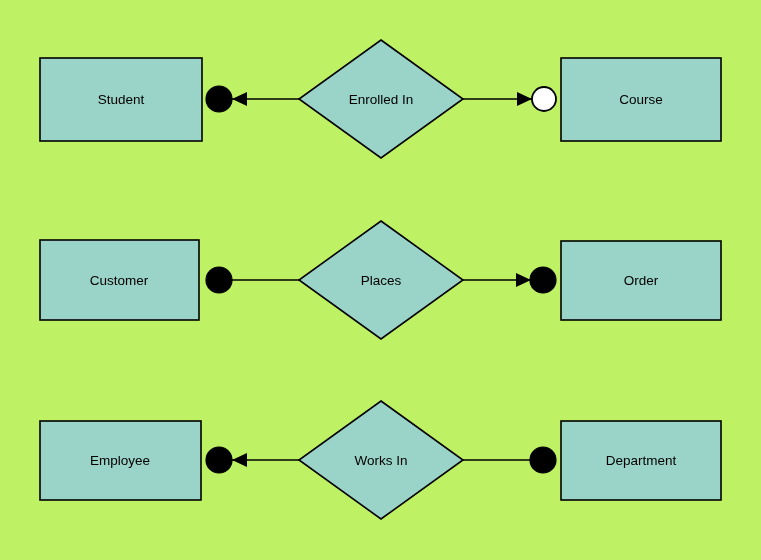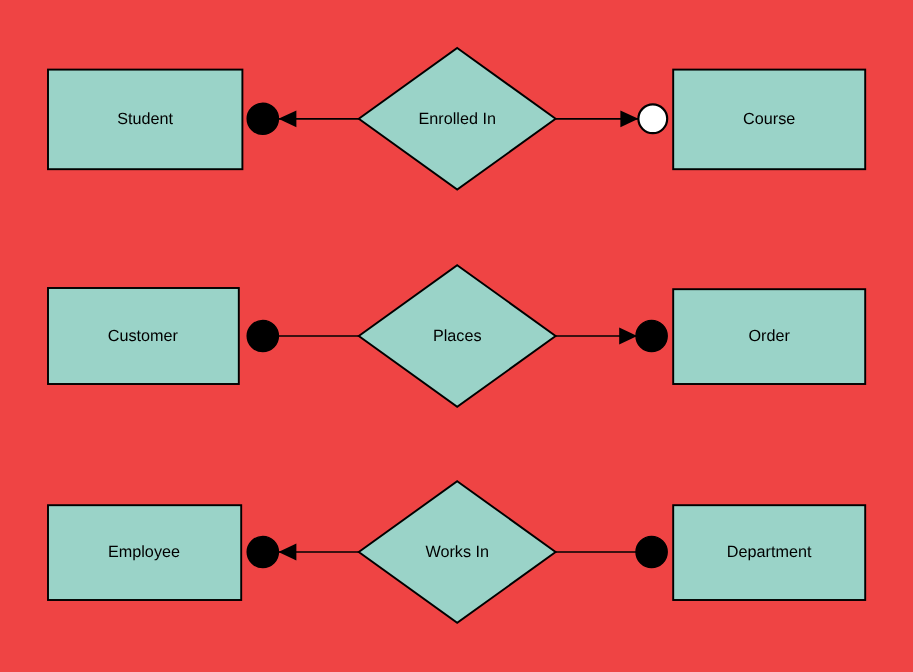--- a/index.html
+++ b/index.html
@@ -10,21 +10,21 @@
   body {
     width: 761px;
     height: 560px;
     font-family: "Liberation Sans", sans-serif;
     overflow: hidden;
   }
   #canvas {
     position: relative;
     width: 761px;
     height: 560px;
-    background: #ef4444;
+    background: #bef264;
   }
   #diagram-svg {
     position: absolute;
     top: 0;
     left: 0;
     width: 761px;
     height: 560px;
   }
   .entity-box {
     fill: #9ad3c8;

